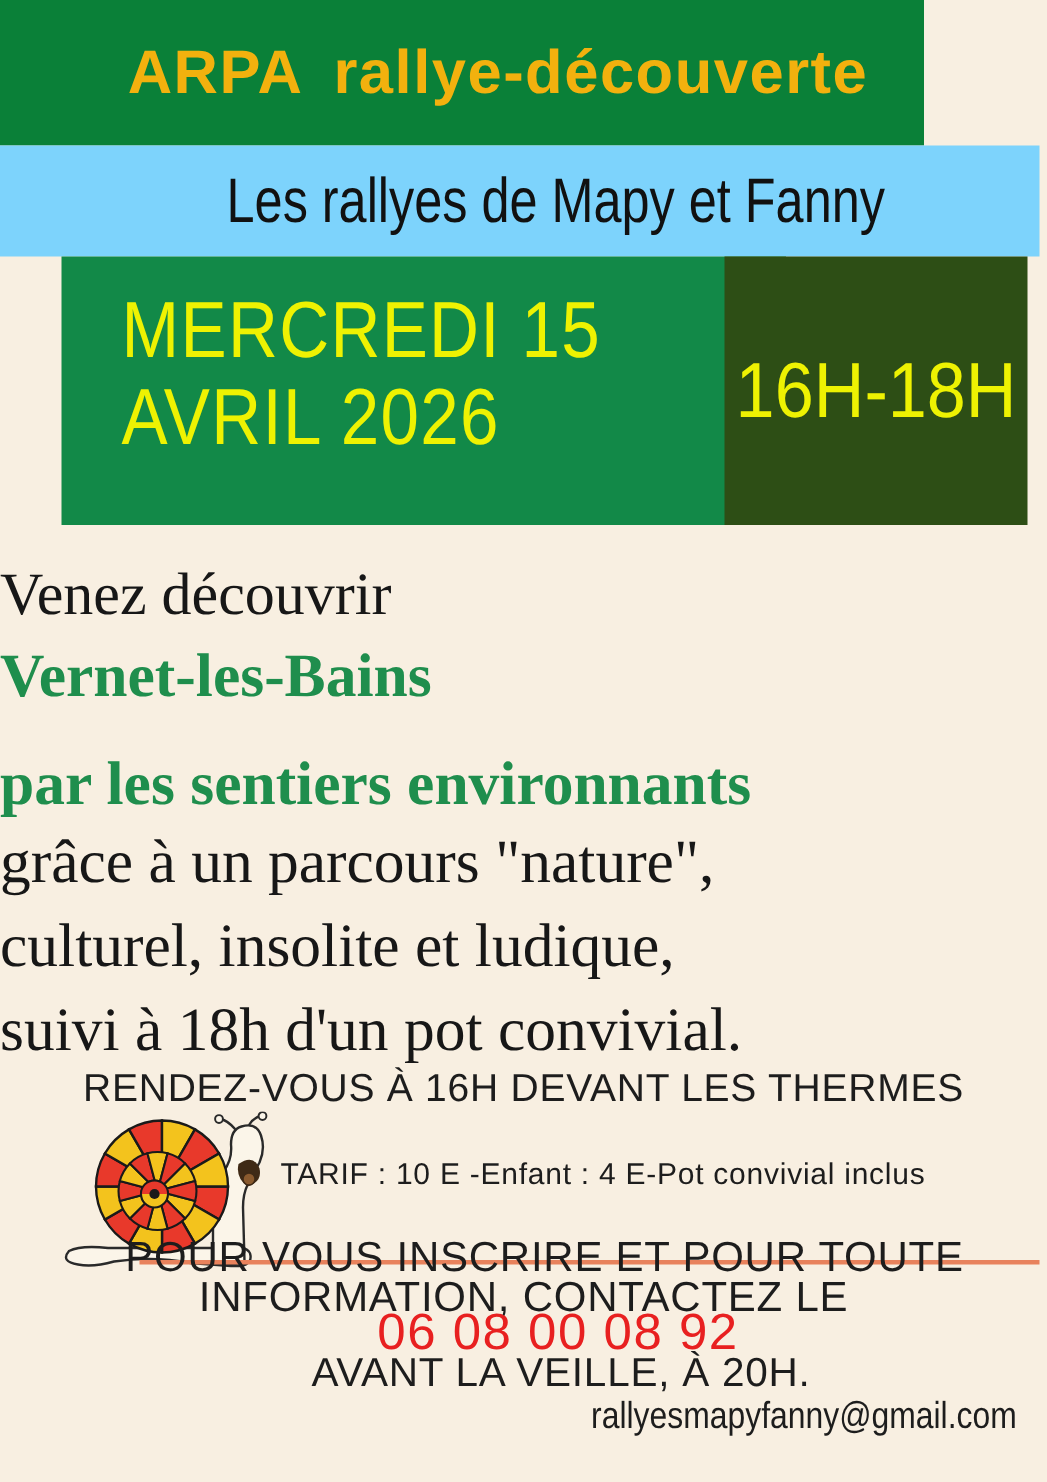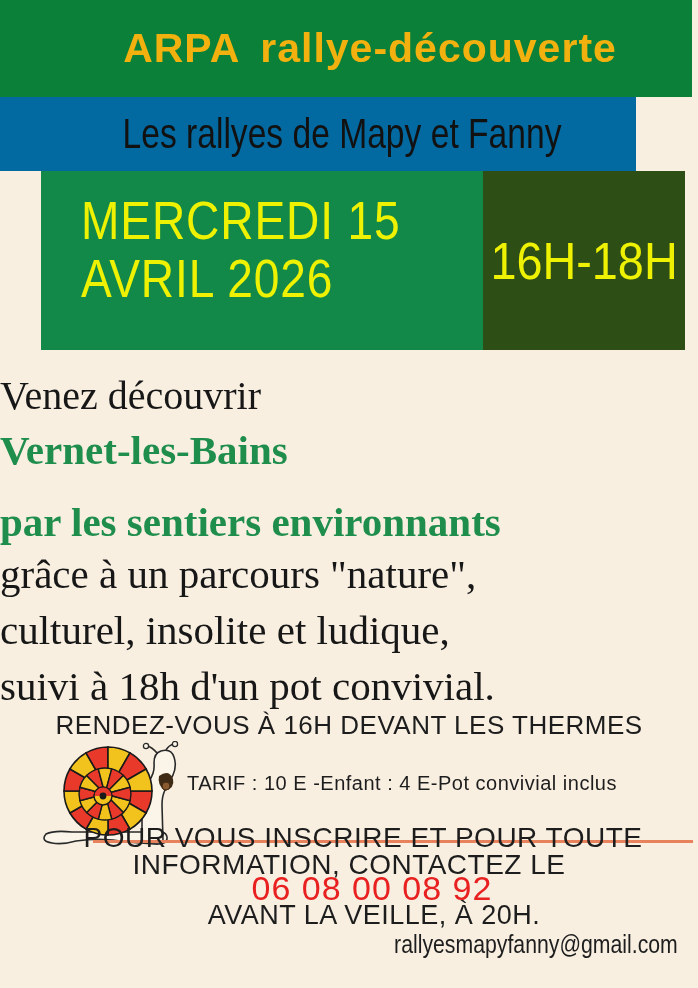--- a/index.html
+++ b/index.html
@@ -1,26 +1,26 @@
 <!DOCTYPE html>
 <html><head>
 <meta charset="utf-8">
 <style>
   html,body{margin:0;padding:0;}
   body{width:698px;height:988px;overflow:hidden;background:#f8efe1;}
   .poster{position:relative;width:698px;height:988px;background:#f8efe1;
           font-family:"Liberation Sans",sans-serif;}
 
   
-  .band-top{position:absolute;left:0;top:0;width:692px;height:97px;background:#0a8038;}
+  .band-top{position:absolute;left:0;top:0;width:616px;height:97px;background:#0a8038;}
   .band-top-inner{display:flex;height:100%;align-items:center;justify-content:center;
                   gap:20px;transform:translateX(24px);}
   .band-top-inner span{font-size:41px;font-weight:bold;color:#f2b10e;letter-spacing:1px;}
 
-  .band-sub{position:absolute;left:0;top:97px;width:636px;height:74px;background:#0369a1;}
+  .band-sub{position:absolute;left:0;top:97px;width:693px;height:74px;background:#7dd3fc;}
   .band-sub-inner{display:flex;height:100%;align-items:center;justify-content:center;
                   transform:translateX(24px) scaleX(0.8);}
   .band-sub-inner span{font-size:42px;color:#111;}
 
   
   .date-block{position:absolute;left:0;top:171px;width:483px;height:179px;background:#128948;margin-left:41px;}
   .date-lines{padding:21px 0 0 46px;transform:scaleX(0.87);transform-origin:left top;}
   .date-lines div{font-size:53px;line-height:58px;color:#eef202;letter-spacing:1px;white-space:nowrap;}
 
   .time-block{position:absolute;left:483px;top:171px;width:202px;height:179px;background:#2d4e15;

